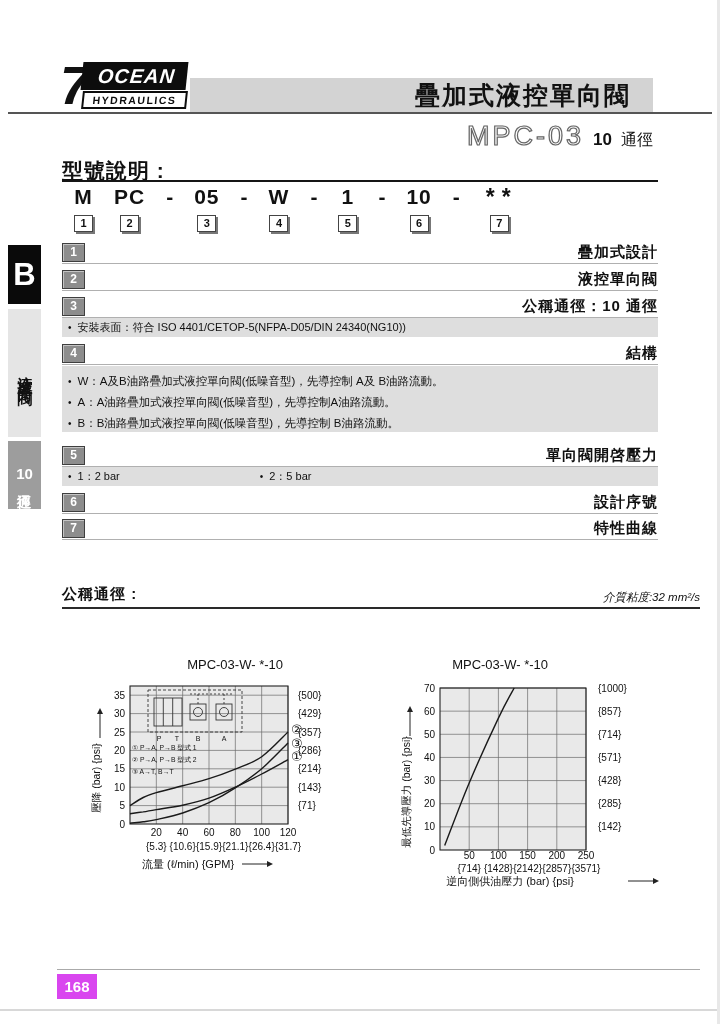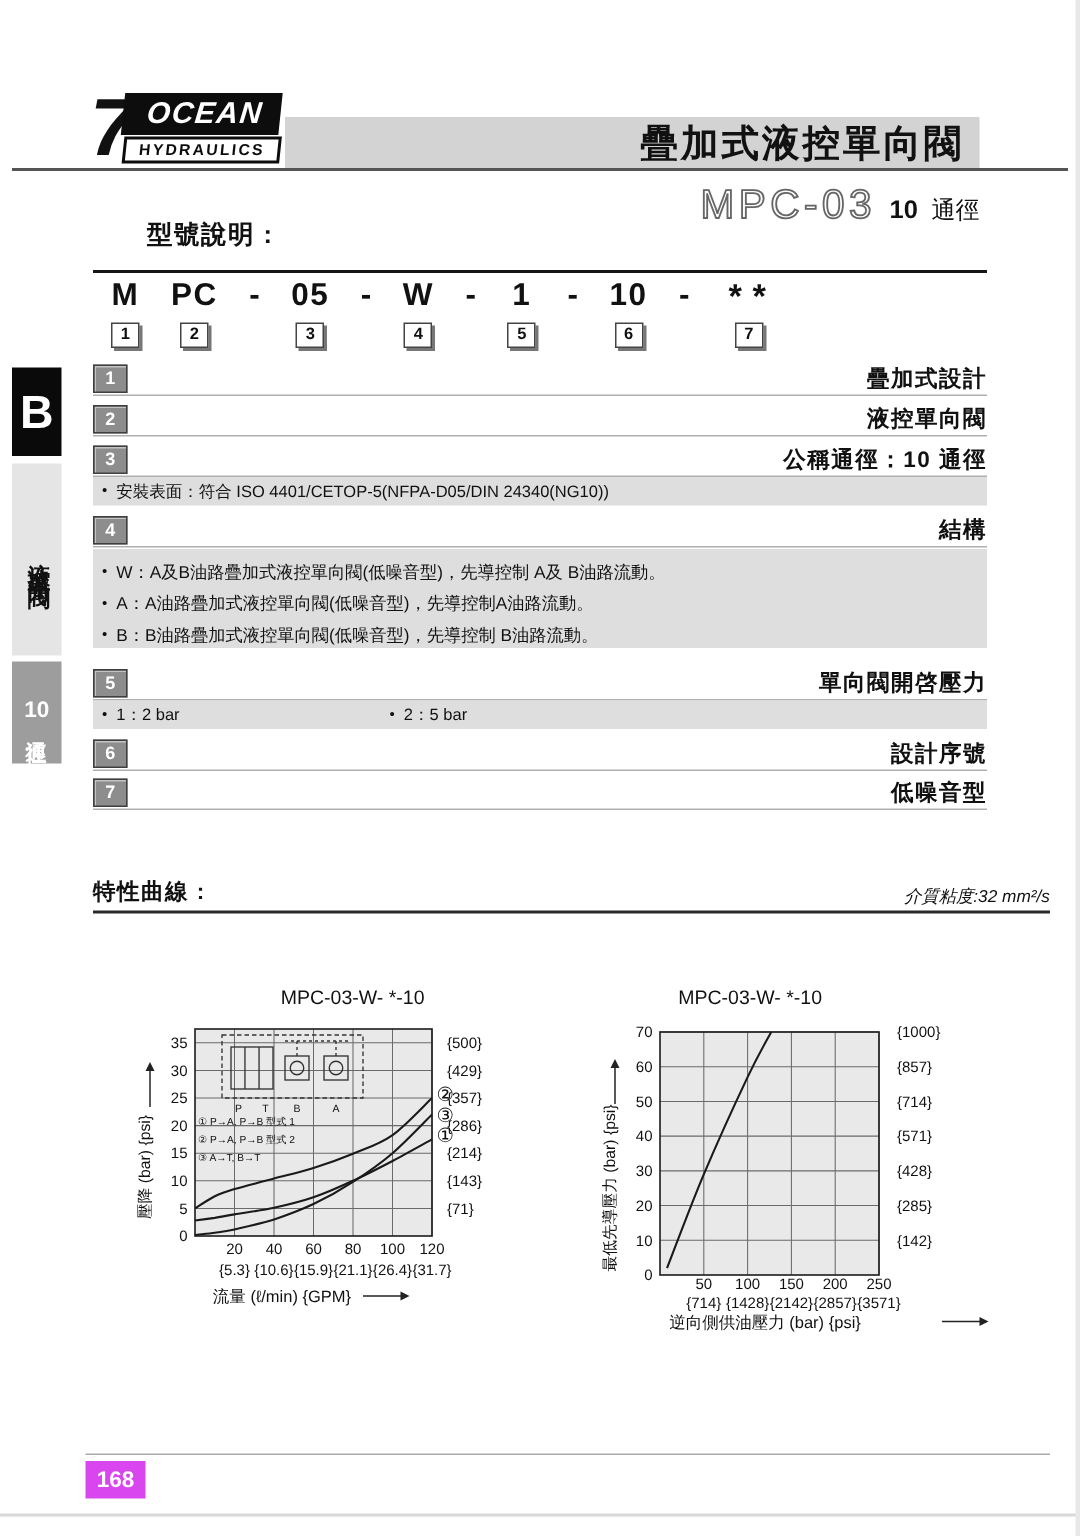--- a/index.html
+++ b/index.html
@@ -7,30 +7,30 @@
         font-family:"Liberation Sans","DejaVu Sans",sans-serif;color:#111;}
   
   .logo{position:absolute;left:60px;top:62px;display:flex;align-items:flex-start;}
   .logo-seven{font-size:54px;font-weight:bold;font-style:italic;line-height:46px;letter-spacing:-2px;}
   .logo-right{margin-left:-6px;}
   .logo-ocean{background:#0d0d0d;color:#fff;font-weight:bold;font-style:italic;font-size:20px;
               letter-spacing:1px;padding:3px 12px 2px 16px;transform:skewX(-6deg);}
   .logo-hyd{border:2px solid #0d0d0d;background:#fff;color:#0d0d0d;font-weight:bold;font-size:10.5px;
             letter-spacing:1.5px;padding:1px 7px;transform:skewX(-6deg);margin-top:1px;text-align:center;}
   .title-bar{position:absolute;left:190px;top:78px;width:463px;height:34px;background:#d3d3d3;
-             display:flex;align-items:center;justify-content:flex-end;padding-right:10px;box-sizing:border-box;}
+             display:flex;align-items:center;justify-content:flex-end;padding-right:22px;box-sizing:border-box;}
   .title-bar span{font-size:25px;font-weight:bold;letter-spacing:2px;}
   .header-rule{position:absolute;left:8px;top:112px;width:704px;height:2px;background:#555;}
   .model-line{position:absolute;top:121px;right:67px;display:flex;align-items:baseline;gap:9px;}
   .model-code{font-size:27px;font-weight:normal;letter-spacing:3px;color:#fdfdfd;
               -webkit-text-stroke:1.2px #666;text-shadow:0 0 1px #999;}
   .model-size{font-size:17px;font-weight:bold;}
   .model-size-unit{font-size:16px;}
   
-  .model-heading{position:absolute;left:62px;top:145px;font-size:17px;font-weight:bold;letter-spacing:1px;margin-left:36px;}
+  .model-heading{position:absolute;left:62px;top:157px;font-size:21px;font-weight:bold;letter-spacing:1px;}
   .model-heading-rule{position:absolute;left:62px;top:180px;width:596px;height:2px;background:#151515;}
   .mc-row{position:absolute;left:74px;top:186px;display:flex;align-items:flex-start;gap:21px;}
   .mc-col{display:flex;flex-direction:column;align-items:center;gap:7px;}
   .mc-val{font-size:21px;font-weight:bold;letter-spacing:1px;line-height:22px;}
   .mc-star{font-size:23px;letter-spacing:7px;padding-left:5px;}
   .mc-dash{font-size:21px;font-weight:bold;line-height:22px;}
   .mc-box{width:17px;height:15px;background:#fff;border:1px solid #444;box-shadow:2px 2px 0 #777;
           font-size:11px;font-weight:bold;text-align:center;line-height:15px;}
   
   .side-b{position:absolute;left:8px;top:245px;width:33px;height:59px;background:#0a0a0a;color:#fff;
@@ -183,24 +183,24 @@
     <span>1：2 bar</span>
     <span class="b opt2">•</span>
     <span>2：5 bar</span>
   </div>
   <div class="spec-row" style="top:491px">
     <span class="numbox">6</span>
     <span class="spec-label">設計序號</span>
   </div>
   <div class="spec-row" style="top:517px">
     <span class="numbox">7</span>
-    <span class="spec-label">低噪音型</span>
-  </div>
-
-  <div class="curves-heading">特性曲線 :</div>
+    <span class="spec-label">特性曲線</span>
+  </div>
+
+  <div class="curves-heading">公稱通徑 :</div>
   <div class="viscosity">介質粘度:32 mm²/s</div>
   <div class="curves-rule"></div>
 
   <div class="chart-subtitle" style="left:83px;top:657px">MPC-03-W- *-10</div>
   <div class="chart-subtitle" style="left:348px;top:657px">MPC-03-W- *-10</div>
 
   <svg id="chart0-svg" class="chart-svg" style="left:70px;top:678px" width="280" height="224">
       <g>
         <rect x="60" y="8" width="158" height="138" fill="#e9e9e9"></rect>
         <line x1="86.33333333333333" y1="8" x2="86.33333333333333" y2="146" stroke="#6a6a6a" stroke-width="0.7"></line>

